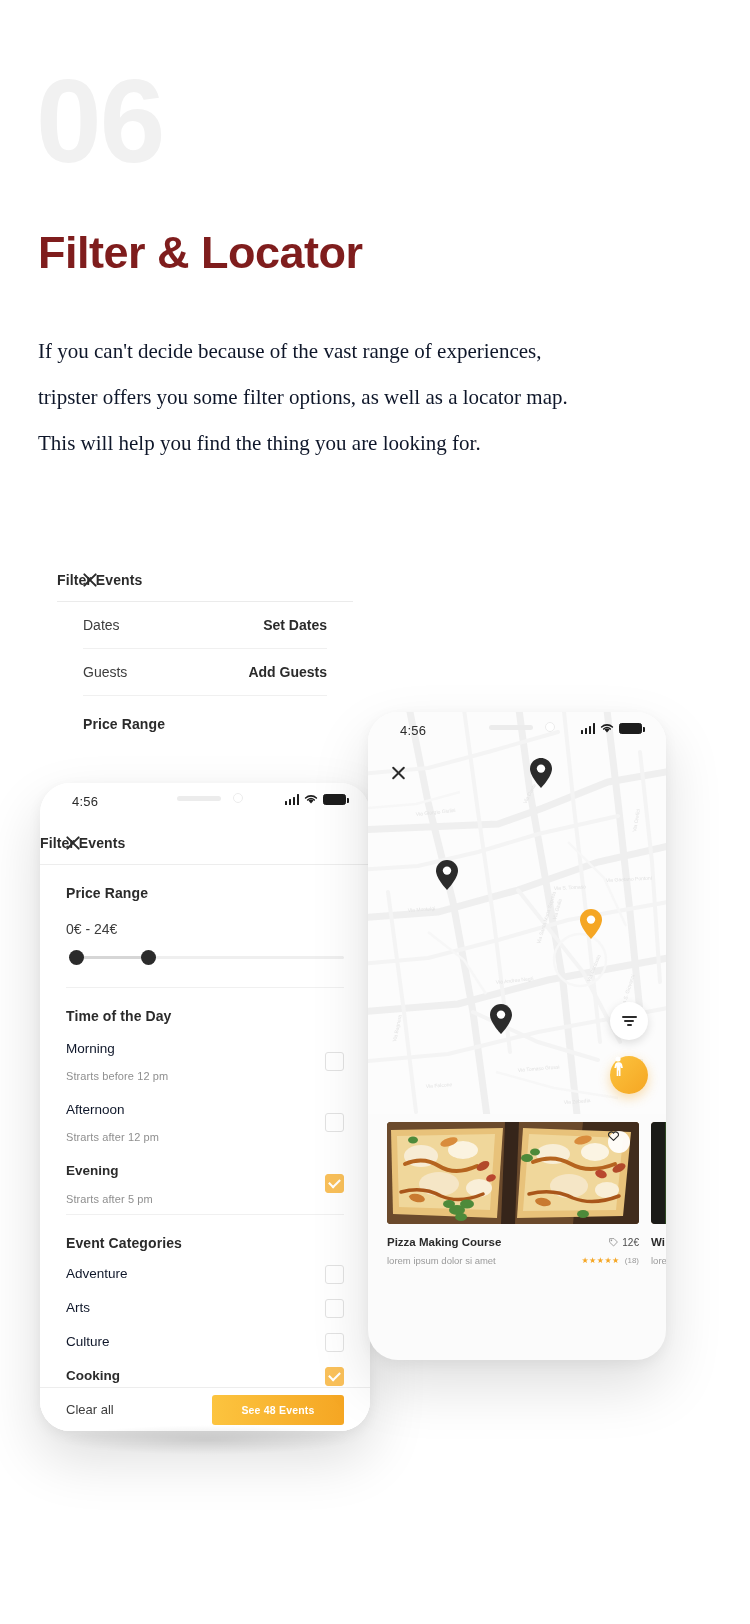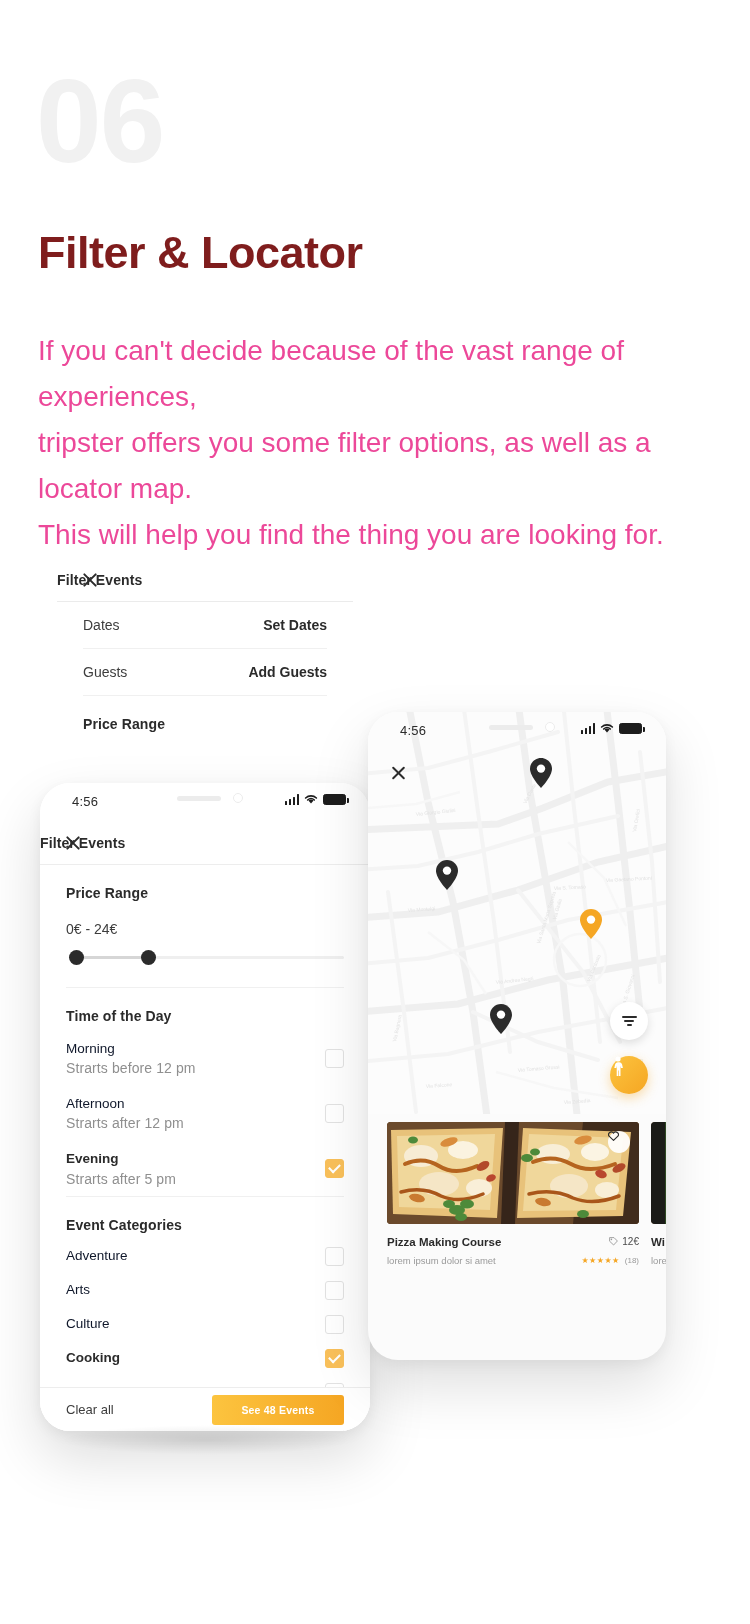--- a/index.html
+++ b/index.html
@@ -17,21 +17,21 @@
     font-size: 118px; font-weight: bold; letter-spacing: -2px;
     color: #f1f1f1; line-height: 1;
   }
   .headline {
     position: absolute; left: 38px; top: 228px;
     font-size: 45px; font-weight: bold; letter-spacing: -0.5px;
     color: #7f1d1d; line-height: 1.1;
   }
   .lede {
     position: absolute; left: 38px; top: 328px; width: 680px;
-    font-size: 28px; line-height: 46px; color: #ec4899; font-weight: 400;
+    font-size: 21px; line-height: 46px; color: #0f172a; font-weight: 400; font-family: Liberation Serif, serif;
   }
 
   
   .phone {
     position: absolute; background: #ffffff; overflow: hidden;
   }
   .phone-notchbar {
     position: relative; height: 38px; background: #fff;
   }
   .notch-pill {
@@ -119,21 +119,21 @@
   .divider { height: 1px; background: #f0f0f0; margin-top: 14px; }
 
   
   .check-row {
     display: flex; align-items: center; justify-content: space-between;
     padding: 10px 0 9px;
   }
   .check-row.bordered { border-bottom: 1px solid #f0f0f0; }
   .cr-main { font-size: 13.5px; color: #0f172a; line-height: 1.35; }
   .cr-main.sel { font-weight: bold; color: #2b2b2b; }
-  .cr-sub { font-size: 14px; color: #8f8f8f; margin-top: 2px; letter-spacing: 0.1px; }
+  .cr-sub { font-size: 11px; color: #8f8f8f; margin-top: 12px; letter-spacing: 0.1px; }
   .cbox {
     width: 19px; height: 19px; border: 1px solid #e2e2e2; border-radius: 3px;
     background: #fff; flex: none; cursor: pointer;
     display: flex; align-items: center; justify-content: center;
   }
   .cbox.on { background: #f9c05a; border-color: #f9c05a; }
   .cbox.on::after {
     content: ''; width: 9px; height: 5px;
     border-left: 2px solid #fff; border-bottom: 2px solid #fff;
     transform: rotate(-45deg) translate(1px,-1px);
@@ -225,21 +225,21 @@
     position: relative; width: 100%; height: 102px; border-radius: 4px;
     overflow: hidden; background: #7a5a3a;
   }
   .ev-thumb svg { position:absolute; left:0; top:0; }
   .heart {
     position: absolute; right: 9px; top: 9px; width: 22px; height: 22px;
     border-radius: 50%; background: rgba(255,255,255,0.92); z-index: 3;
     display: flex; align-items: center; justify-content: center; cursor: pointer;
   }
   .ev-row1 {
-    display: flex; align-items: flex-start; justify-content: space-between;
+    display: flex; align-items: center; justify-content: space-between;
     margin-top: 12px;
   }
   .ev-title { font-size: 11.5px; font-weight: bold; color: #2b2b2b; }
   .ev-price {
     font-size: 10px; color: #4a4a4a; display: flex; align-items: center; gap: 4px;
   }
   .ev-row2 {
     display: flex; align-items: center; justify-content: space-between; margin-top: 7px;
   }
   .ev-sub { font-size: 9.5px; color: #9a9a9a; }

